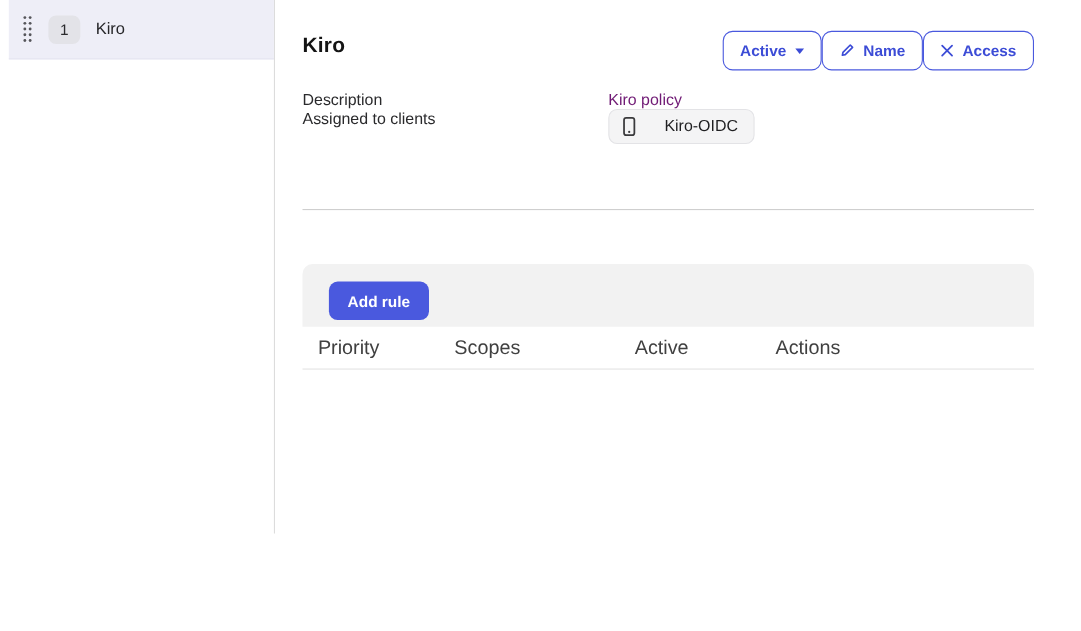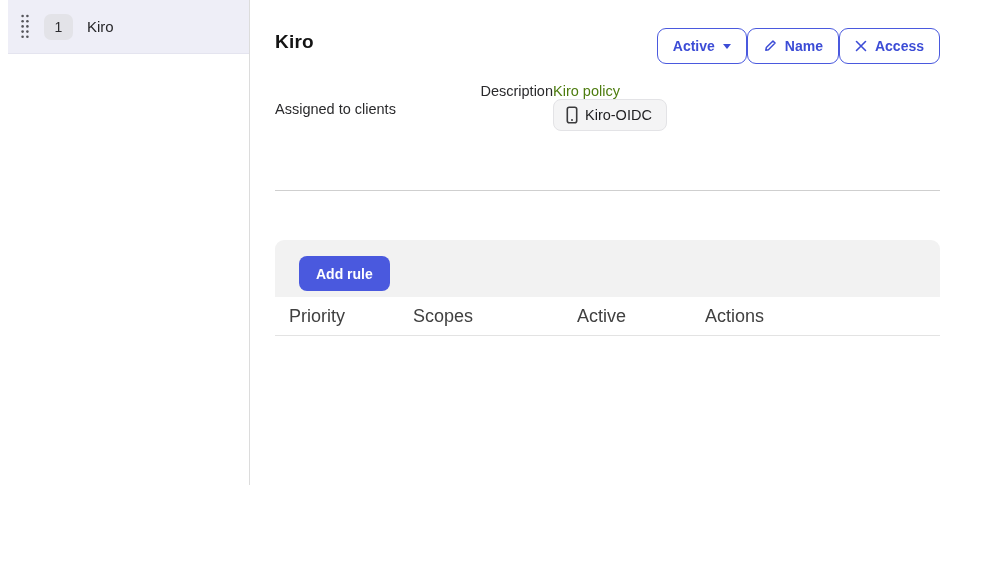--- a/index.html
+++ b/index.html
@@ -77,34 +77,34 @@
   }
   .caret {
     width: 0; height: 0;
     border-left: 4.5px solid transparent;
     border-right: 4.5px solid transparent;
     border-top: 5.5px solid currentColor;
     display: inline-block;
     margin-top: 1px;
   }
   .field-row { display: flex; align-items: flex-start; }
-  .row-description { margin-top: 17px; text-align: right; }
+  .row-description { margin-top: 17px; }
   .row-clients { }
   .field-label {
     width: 278px; flex: none;
     font-size: 14.5px; color: #2a2a2c;
     padding-top: 2px;
   }
-  .field-value { font-size: 14.5px; color: #4d7c0f; padding-top: 2px; }
+  .field-value { font-size: 14.5px; color: #701a75; padding-top: 2px; }
   .chip {
     height: 32px;
     background: var(--chip_bg, #f4f4f5);
     border: 1px solid #e3e3e6;
     border-radius: 8px;
-    display: inline-flex; align-items: center; gap: 6px;
+    display: inline-flex; align-items: center; gap: 25px;
     padding: 0 14px 0 11px;
     font-size: 14.5px; color: #1f1f21;
     cursor: pointer;
   }
   .mid-divider { border-top: 1px solid #cfcfcf; margin-top: 59px; }
   
   .rules-toolbar {
     margin-top: 49px;
     height: 57px;
     background: var(--toolbar_bg, #f2f2f2);

